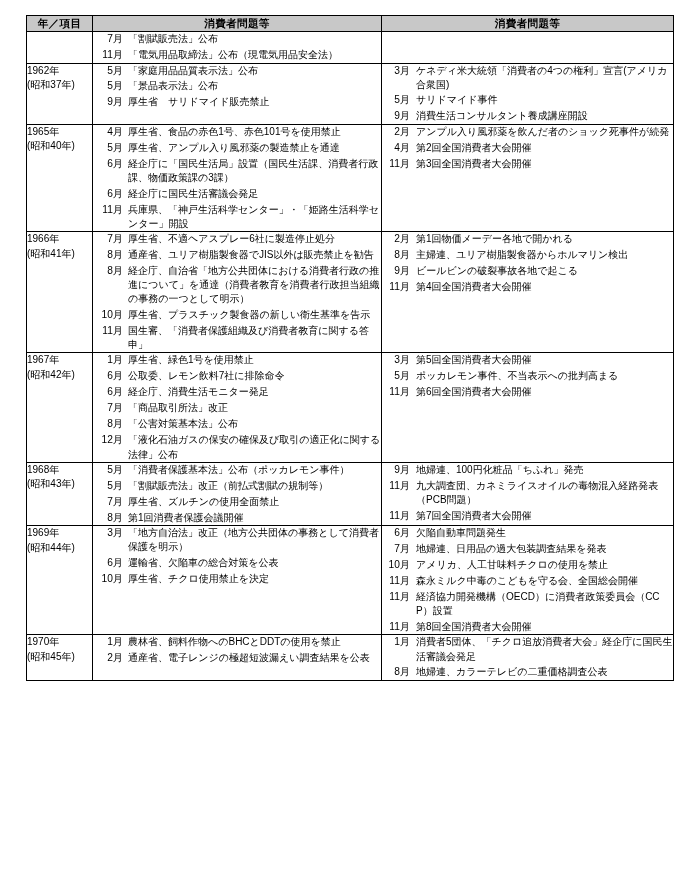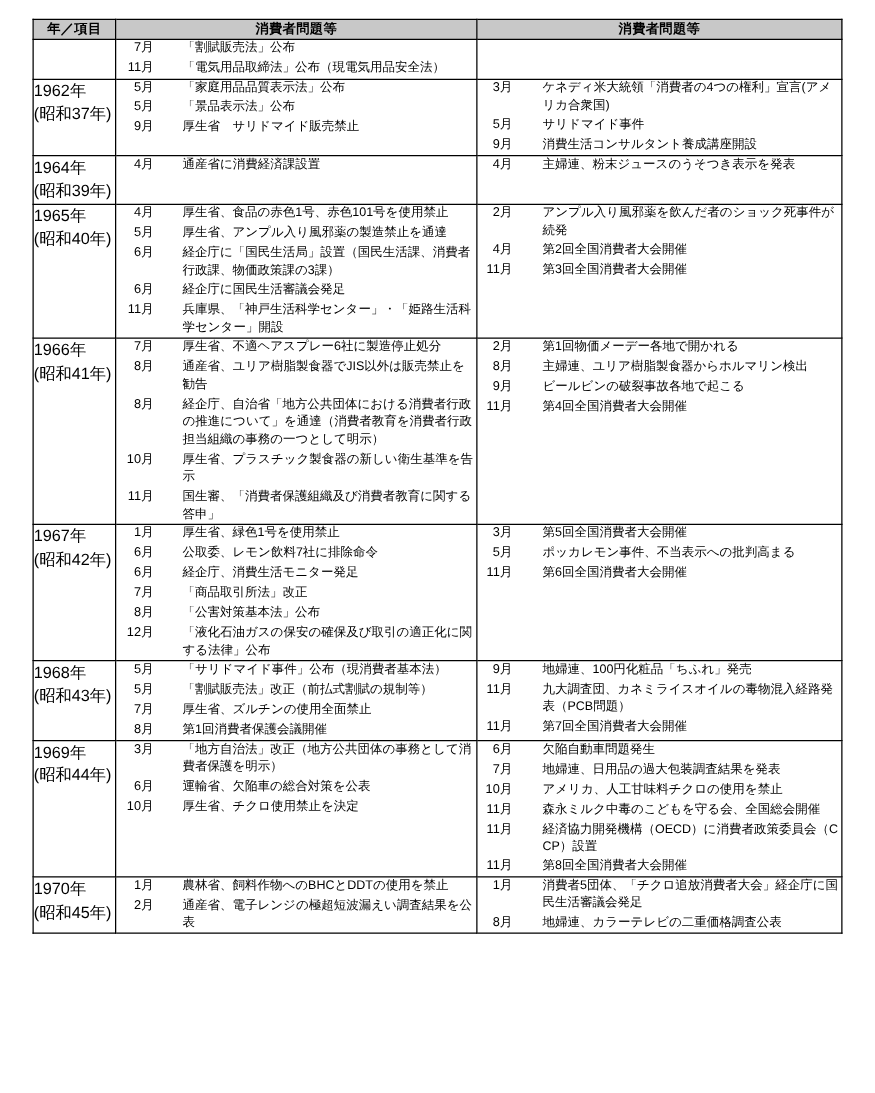--- a/index.html
+++ b/index.html
@@ -50,40 +50,39 @@
     text-align: center;
     font-weight: bold;
     font-size: 10.6px;
     padding: 4px 2px 4px 2px;
     letter-spacing: 0.3px;
   }
 
   td.year {
     padding: 4px 5px 5px 6px;
     white-space: nowrap;
-    font-size: 13px;
+    font-size: 10px;
     line-height: 1.45;
   }
   td.year .yr-w { display: block; }
   td.year .yr-j { display: block; }
 
   td.events {
     padding: 4px 4px 5px 4px;
   }
 
   ul.ev {
     list-style: none;
     margin: 0;
     padding: 0;
   }
   ul.ev li {
     display: flex;
     align-items: flex-start;
     margin: 0 0 1.5px 0;
-    gap: 18px;
   }
   ul.ev li:last-child { margin-bottom: 0; }
 
   .m {
     flex: 0 0 auto;
     width: 30px;
     text-align: right;
     padding-right: 5px;
     white-space: nowrap;
     font-size: 10.2px;
@@ -172,42 +171,20 @@
               </li>
               <li>
                 <span class="m">9月</span>
                 <span class="t">消費生活コンサルタント養成講座開設</span>
               </li>
             </ul>
           </td>
         </tr>
         <tr>
           <td class="year">
-            <span class="yr-w">1964年</span>
-            <span class="yr-j">(昭和39年)</span>
-          </td>
-          <td class="events admin">
-            <ul class="ev">
-              <li>
-                <span class="m">4月</span>
-                <span class="t">通産省に消費経済課設置</span>
-              </li>
-            </ul>
-          </td>
-          <td class="events issue">
-            <ul class="ev">
-              <li>
-                <span class="m">4月</span>
-                <span class="t">主婦連、粉末ジュースのうそつき表示を発表</span>
-              </li>
-            </ul>
-          </td>
-        </tr>
-        <tr>
-          <td class="year">
             <span class="yr-w">1965年</span>
             <span class="yr-j">(昭和40年)</span>
           </td>
           <td class="events admin">
             <ul class="ev">
               <li>
                 <span class="m">4月</span>
                 <span class="t">厚生省、食品の赤色1号、赤色101号を使用禁止</span>
               </li>
               <li>
@@ -347,21 +324,21 @@
         </tr>
         <tr>
           <td class="year">
             <span class="yr-w">1968年</span>
             <span class="yr-j">(昭和43年)</span>
           </td>
           <td class="events admin">
             <ul class="ev">
               <li>
                 <span class="m">5月</span>
-                <span class="t">「サリドマイド事件」公布（現消費者基本法）</span>
+                <span class="t">「消費者保護基本法」公布（ポッカレモン事件）</span>
               </li>
               <li>
                 <span class="m">5月</span>
                 <span class="t">「割賦販売法」改正（前払式割賦の規制等）</span>
               </li>
               <li>
                 <span class="m">7月</span>
                 <span class="t">厚生省、ズルチンの使用全面禁止</span>
               </li>
               <li>

